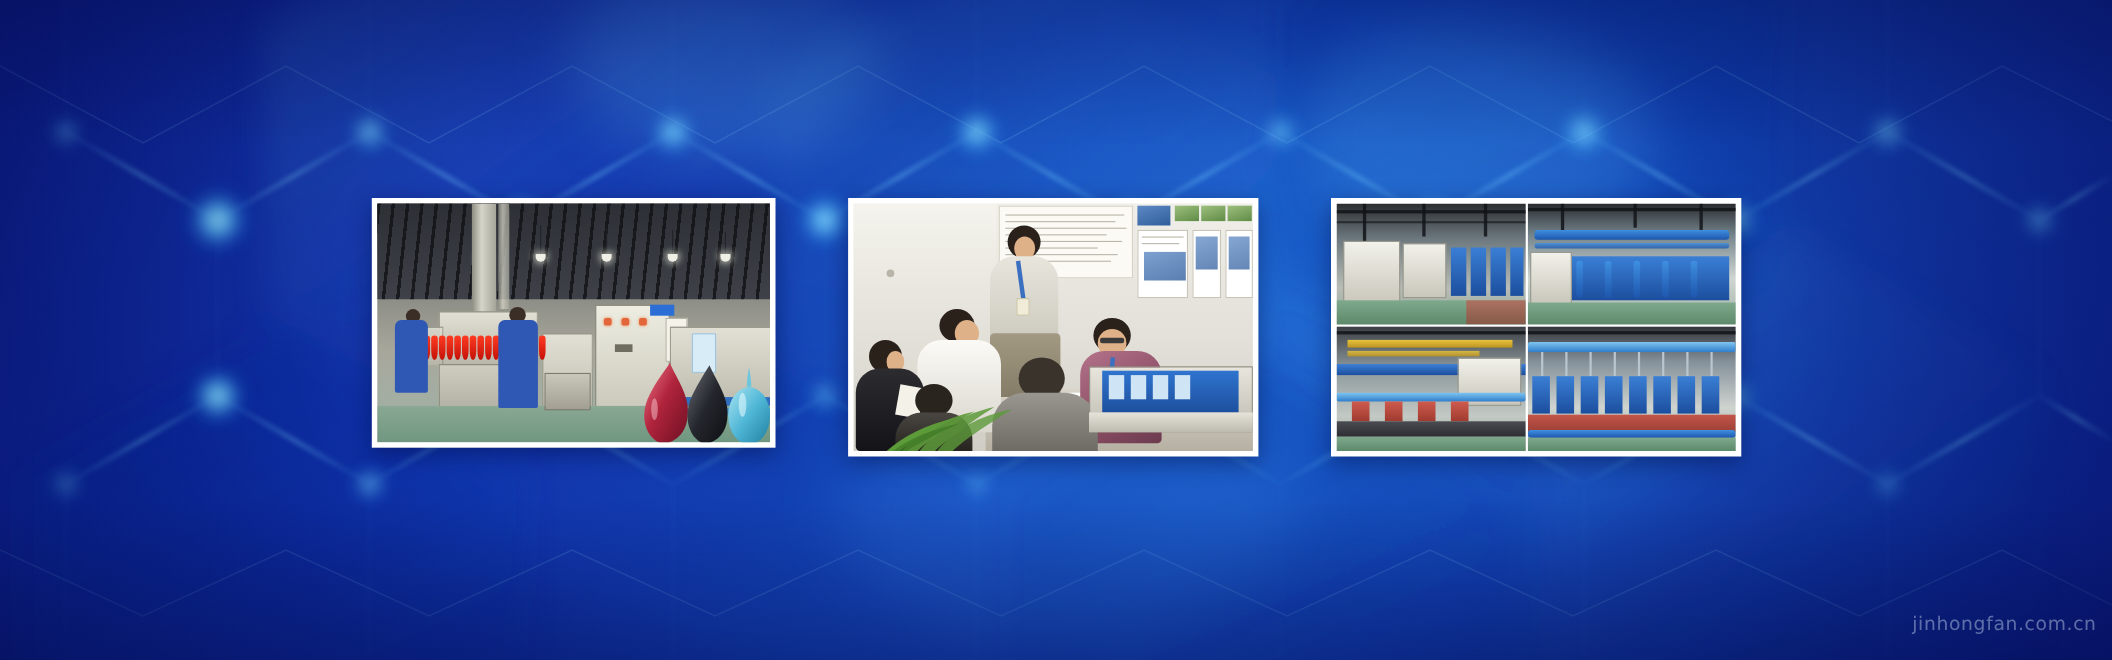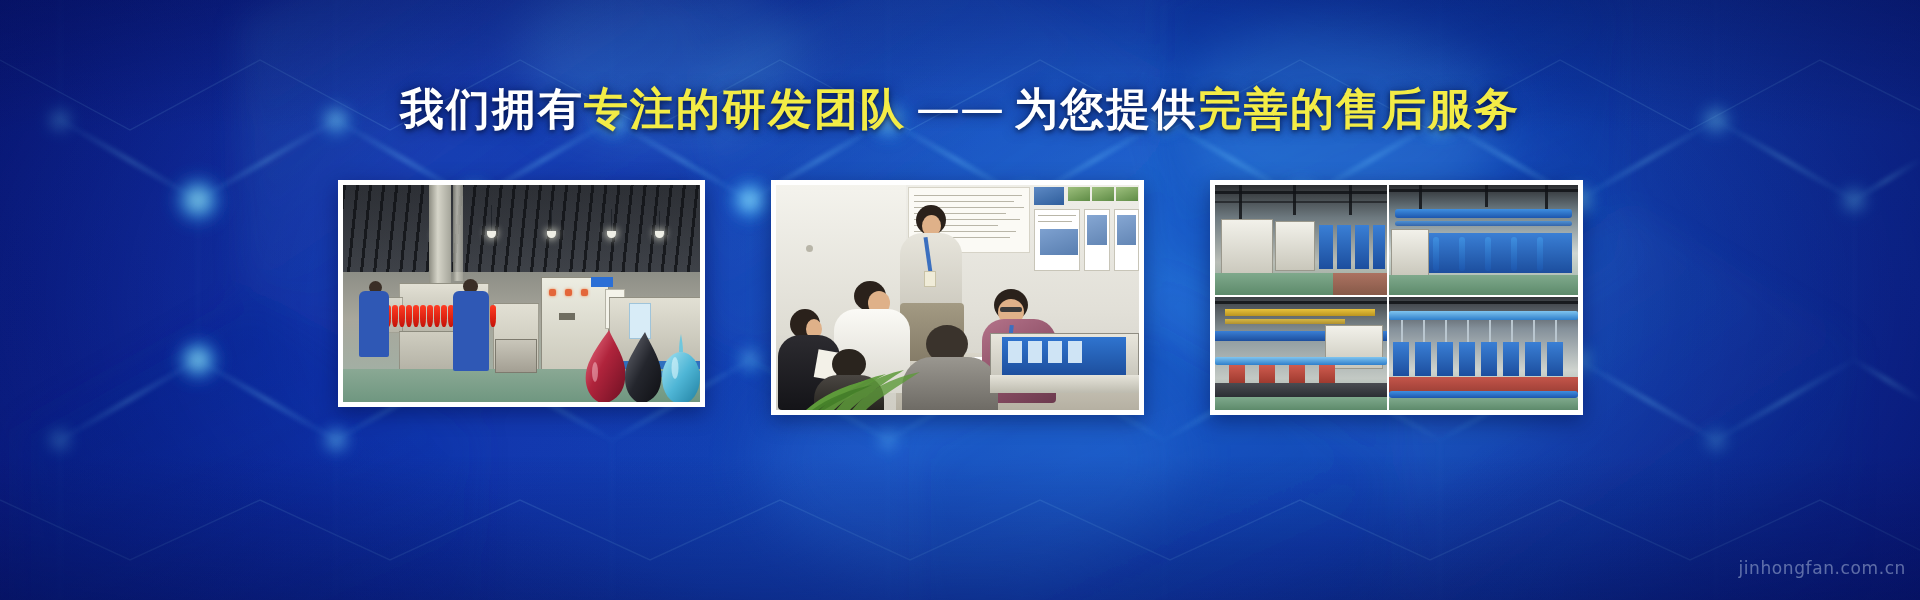--- a/index.html
+++ b/index.html
@@ -220,25 +220,20 @@
       </g>
     </svg>
 
     <div class="glow-blob" style="left:520px; top:-40px; width:280px; height:180px; background:rgba(100,205,255,0.22);"></div>
     <div class="glow-blob" style="left:1180px; top:20px; width:320px; height:210px; background:rgba(90,190,255,0.20);"></div>
     <div class="glow-blob" style="left:760px; top:330px; width:420px; height:260px; background:rgba(60,150,240,0.16);"></div>
   </div>
 
   <div class="vignette"></div>
 
-  <div class="headline-wrap">
-    <h1 class="headline">
-      <span class="w">我们拥有</span><span class="y">专注的研发团队</span><span class="dash">——</span><span class="w">为您提供</span><span class="y">完善的售后服务</span>
-    </h1>
-  </div>
 
   <div class="photos">
 
     <div class="frame">
       <div class="photo p1">
         <div class="ceiling"></div>
         <div class="lampstem" style="left:96px; top:26px; height:22px;"></div>
         <div class="lamp" style="left:92px; top:48px;"></div>
         <div class="lampstem" style="left:148px; top:20px; height:26px;"></div>
         <div class="lamp" style="left:144px; top:46px;"></div>

